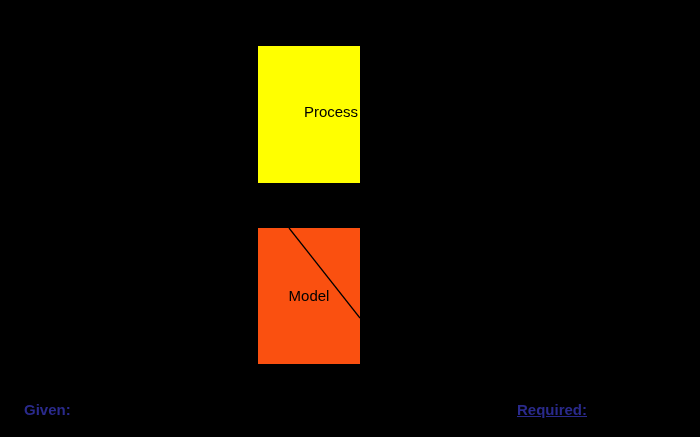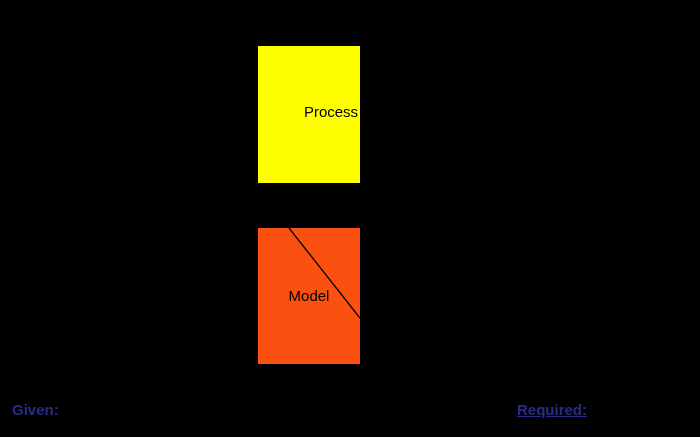--- a/index.html
+++ b/index.html
@@ -72,21 +72,21 @@
     position: absolute;
     font-family: "Liberation Sans", sans-serif;
     font-size: 15px;
     font-weight: bold;
     color: #2A2A8C;
     line-height: 1;
     white-space: nowrap;
     user-select: none;
   }
   #given-label {
-    left: 12px;
+    left: 24px;
     top: 402px;
   }
   #required-label {
     left: 517px;
     top: 402px;
     text-decoration: underline;
   }
 </style>
 </head>
 <body>

